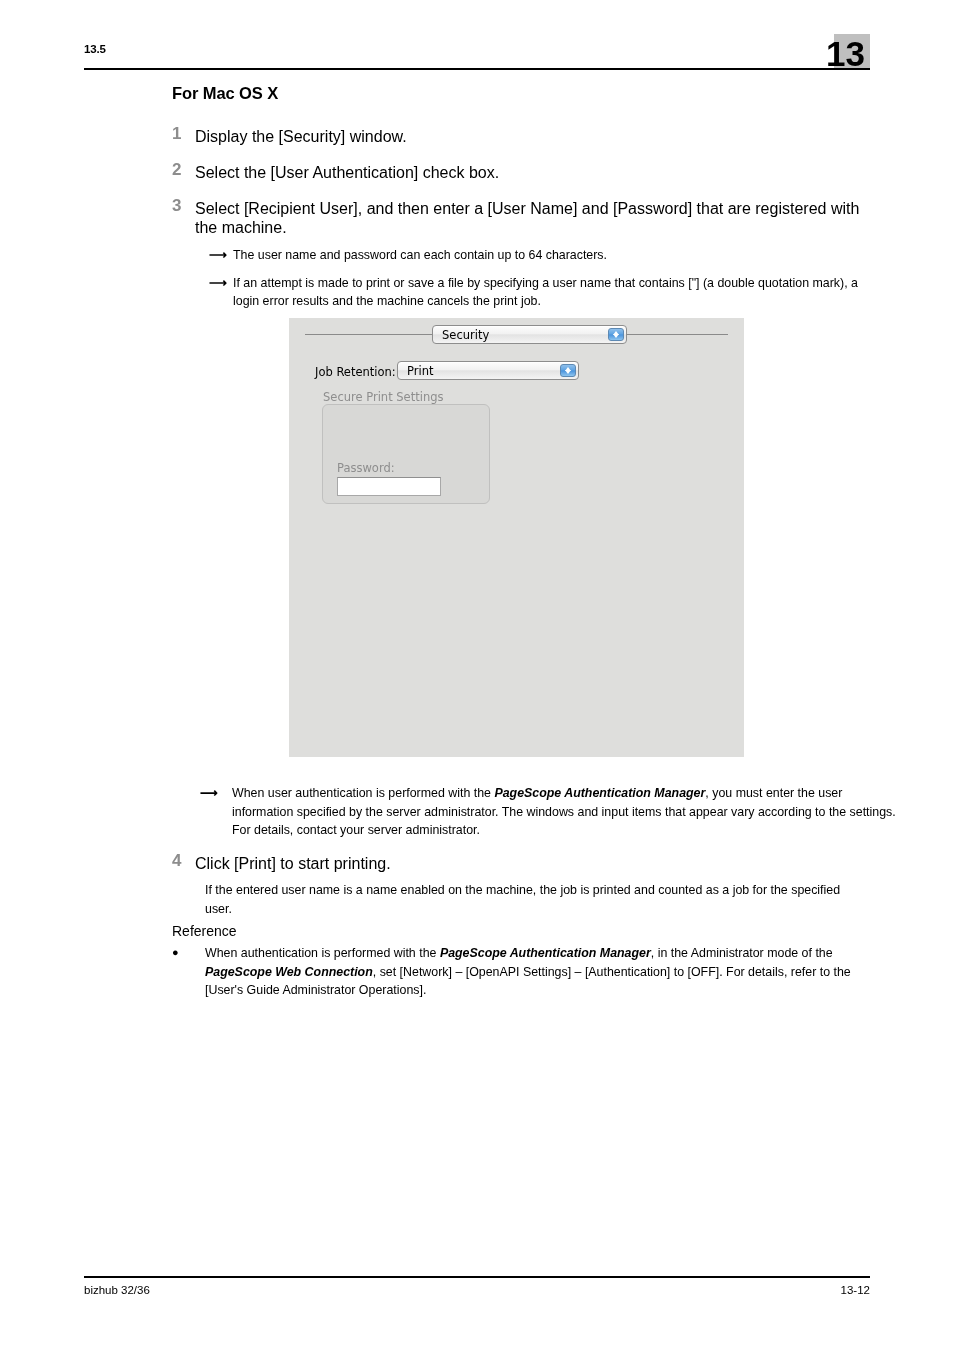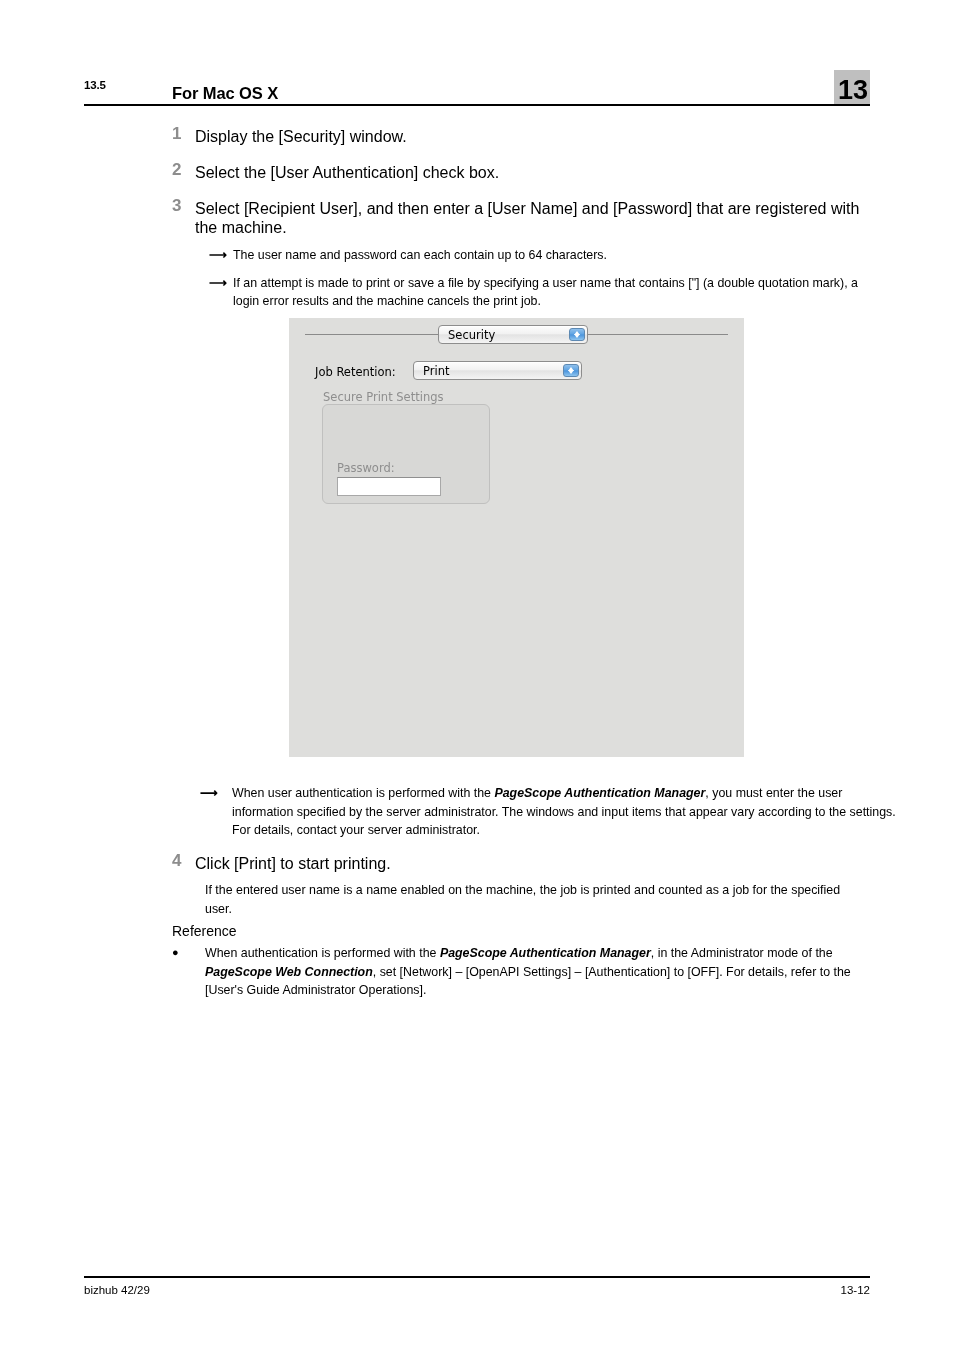--- a/index.html
+++ b/index.html
@@ -16,21 +16,20 @@
     overflow: hidden;
   }
 
   
   .page-header {
     position: absolute;
     left: 84px;
     top: 36px;
     width: 786px;
     height: 34px;
-    margin-top: 36px;
   }
   .hdr-section-num {
     position: absolute;
     left: 0;
     top: 7px;
     font-size: 11.5px;
     font-weight: bold;
     letter-spacing: -0.2px;
   }
   .hdr-title {
@@ -47,22 +46,22 @@
     top: -2px;
     width: 36px;
     height: 36px;
     background: #bfbfbf;
   }
   .hdr-chapter-num {
     position: absolute;
     right: 2px;
     top: 2px;
     width: 42px;
-    text-align: right;
-    font-size: 27px;
+    text-align: left;
+    font-size: 35px;
     font-weight: bold;
     line-height: 32px;
     color: #000;
   }
   .hdr-rule {
     position: absolute;
     left: 0;
     top: 32px;
     width: 786px;
     height: 2px;
@@ -241,36 +240,36 @@
   .popup .popup-arrows::before {
     top: 2px;
     border-bottom: 4px solid #fff;
   }
   .popup .popup-arrows::after {
     bottom: 2px;
     border-top: 4px solid #fff;
   }
 
   #security-popup {
-    left: 149px;
+    left: 143px;
     top: 7px;
-    width: 150px;
+    width: 195px;
     height: 19px;
     text-decoration: underline;
   }
 
   .field-label {
     position: absolute;
     font-size: 11.5px;
     white-space: nowrap;
   }
   .field-label.dim { color: #8e8e8e; }
 
   #job-retention-label { left: 26px; top: 47px; }
-  #job-retention-popup { left: 124px; top: 43px; width: 169px; height: 19px; }
+  #job-retention-popup { left: 108px; top: 43px; width: 182px; height: 19px; }
 
   #secure-print-label { left: 34px; top: 72px; }
 
   .groupbox {
     position: absolute;
     border: 1px solid #c0c0bf;
     border-radius: 6px;
     background: #d8d8d6;
     box-sizing: border-box;
     padding-left: 48px;
@@ -358,15 +357,15 @@
 <div class="plain-para" style="top:881px;">If the entered user name is a name enabled on the machine, the job is printed and counted as a job for the specified user.</div>
 
 <div class="ref-label" style="top:923px;">Reference</div>
 <div class="ref-item" style="top:944px;">
   <span class="bullet">●</span>
   <span class="ref-text"><span>When authentication is performed with the </span><b>PageScope Authentication Manager</b><span>, in the Administrator mode of the </span><b>PageScope Web Connection</b><span>, set [Network] – [OpenAPI Settings] – [Authentication] to [OFF]. For details, refer to the [User's Guide Administrator Operations].</span></span>
 </div>
 
 <div class="page-footer">
   <div class="footer-rule"></div>
-  <div class="footer-left">bizhub 42/29</div>
+  <div class="footer-left">bizhub 32/36</div>
   <div class="footer-right">13-12</div>
 </div>
 
 </body></html>

